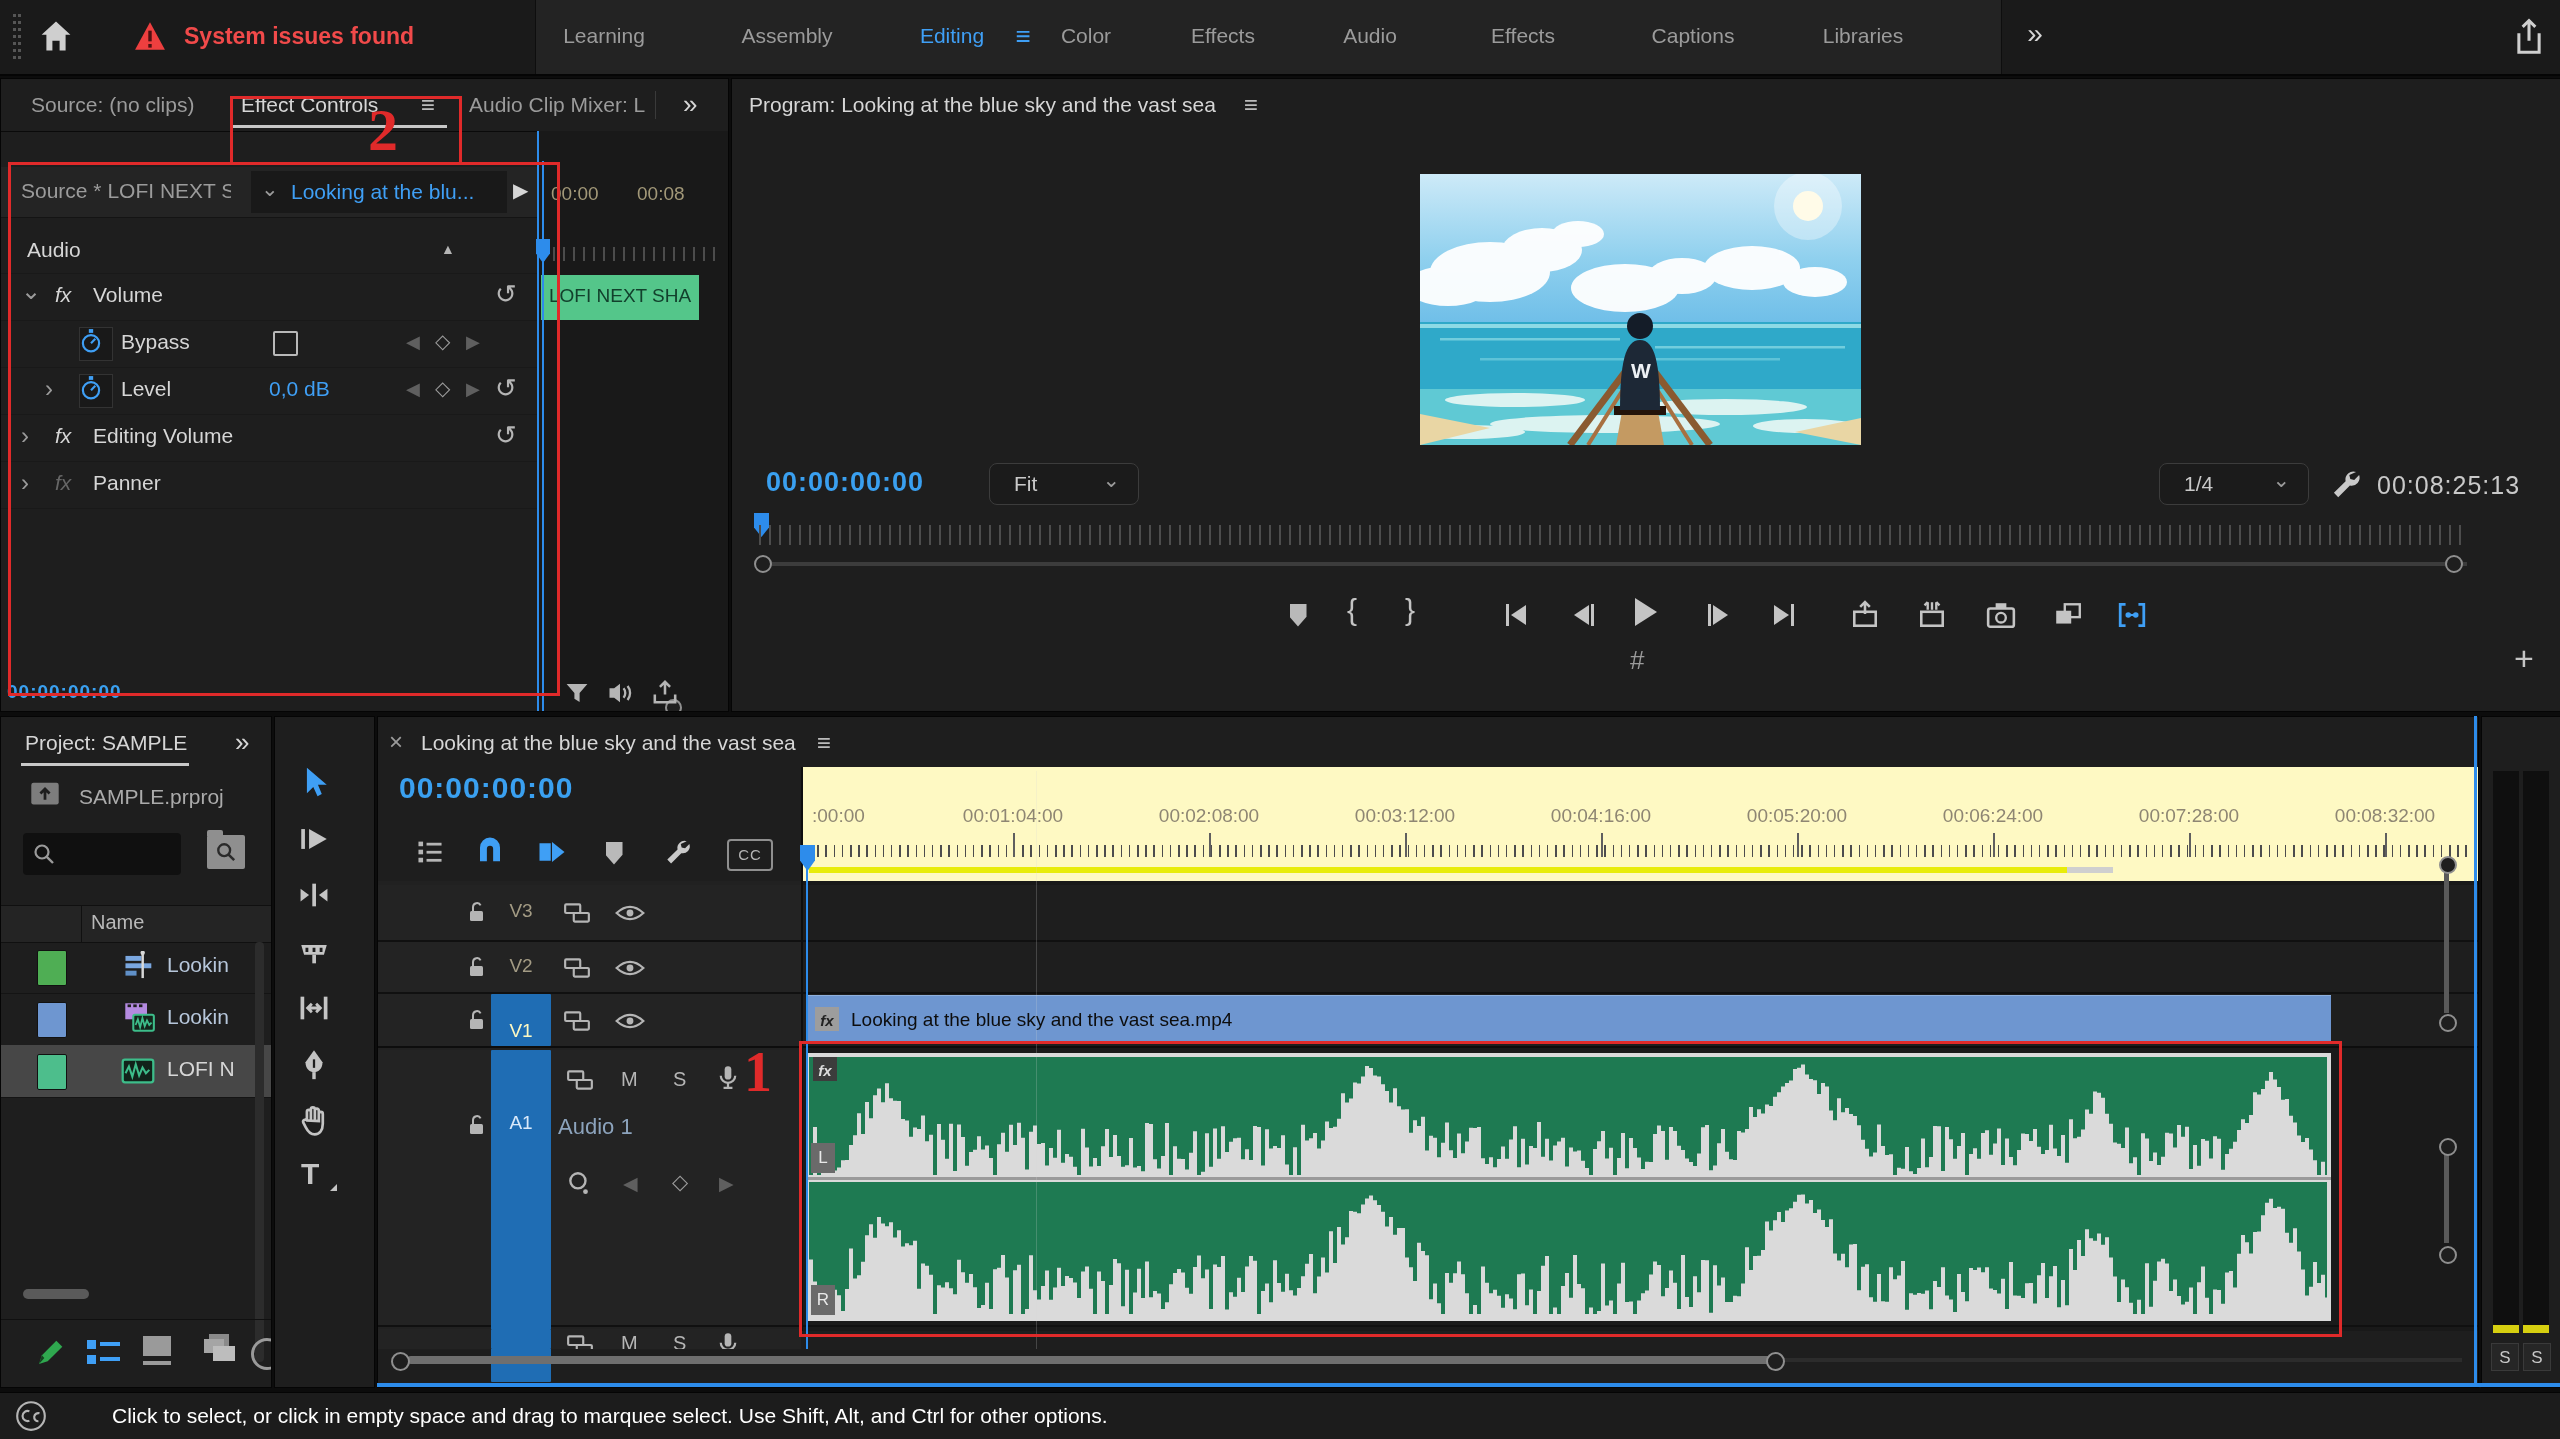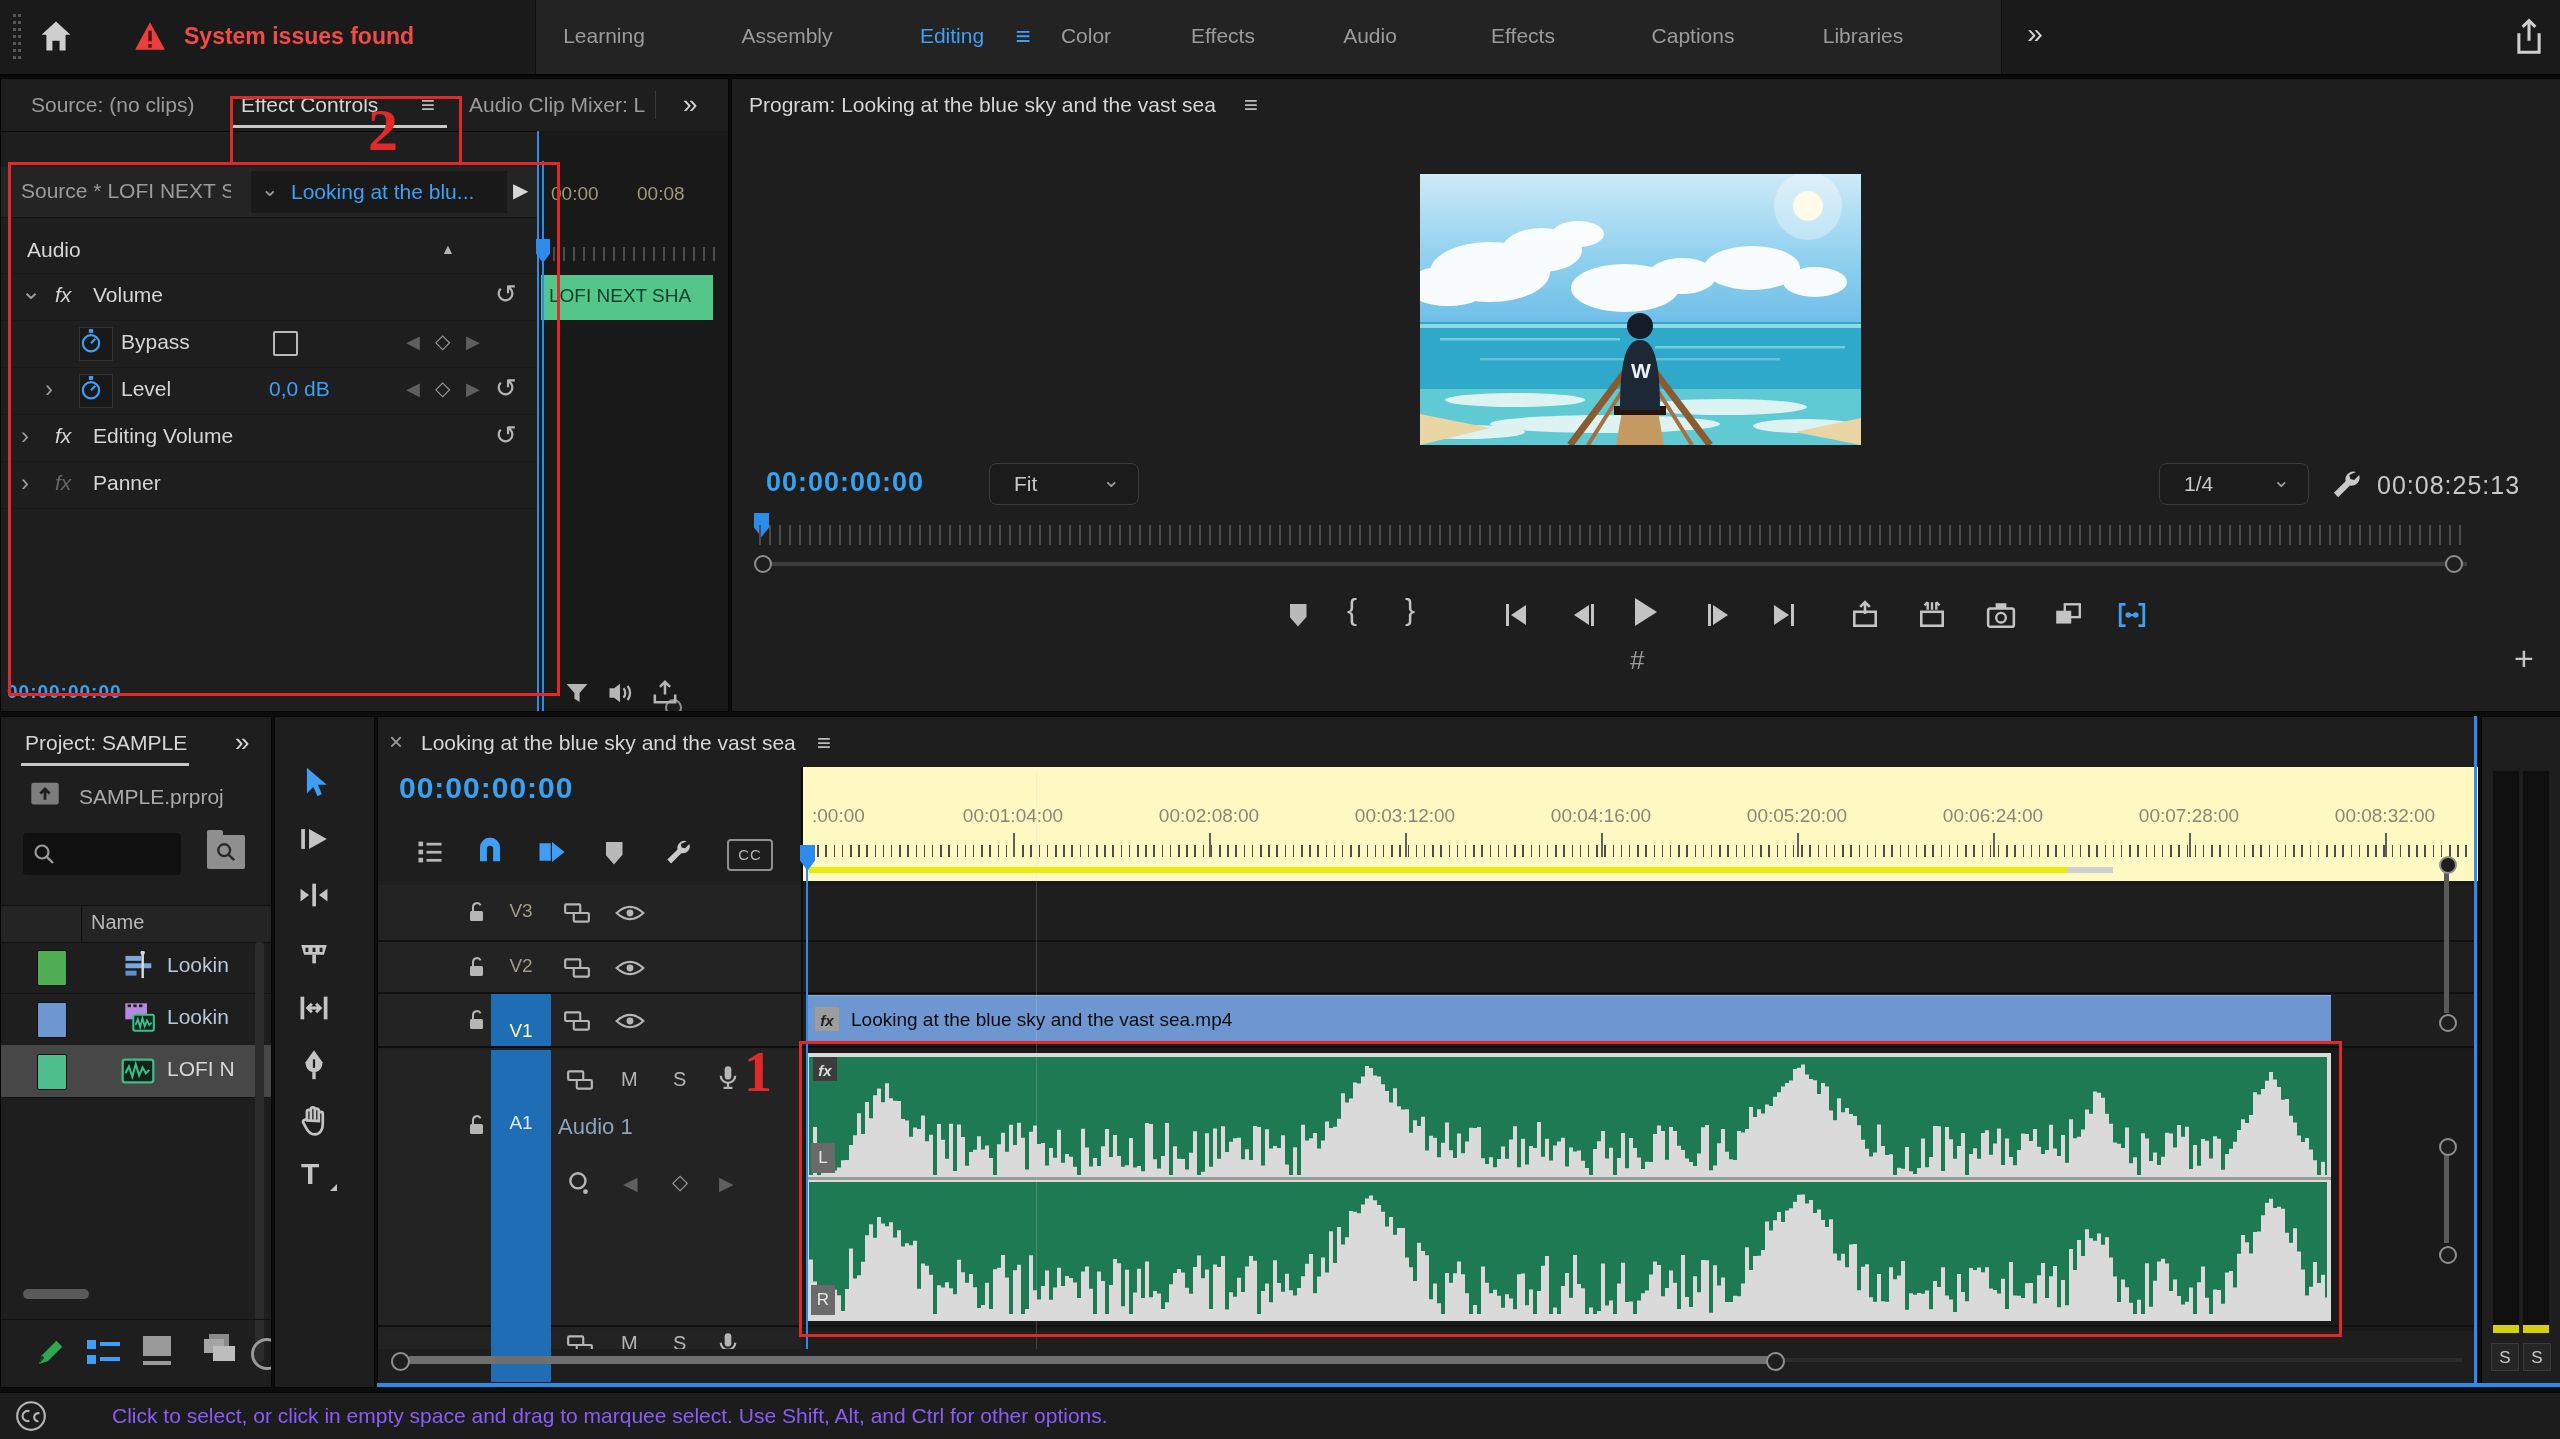--- a/index.html
+++ b/index.html
@@ -138,21 +138,21 @@
     <div class="a row-sep" style="left:0;top:382px;width:536px;height:47px">
       <span class="a dim" style="left:20px;top:8px;font-size:24px">›</span>
       <span class="a" style="left:54px;top:10px;font-style:italic;color:#666">fx</span>
       <span class="a lite" style="left:92px;top:10px">Panner</span>
     </div>
 
     <div class="a" style="left:536px;top:52px;width:191px;height:580px;background:#191919;border-left:2px solid #2d8ceb">
       <span class="a" style="left:12px;top:52px;font-size:19px;color:#a29878">00:00</span>
       <span class="a" style="left:98px;top:52px;font-size:19px;color:#a29878">00:08</span>
       <div class="a tickband" style="left:4px;top:116px;width:180px;height:14px"></div>
-      <div class="a" style="left:2px;top:144px;width:172px;height:45px;background:#54c68a;overflow:hidden">
+      <div class="a" style="left:2px;top:144px;width:158px;height:45px;background:#54c68a;overflow:hidden">
         <span style="color:#12402c;font-size:19px;white-space:nowrap;position:absolute;left:8px;top:10px">LOFI NEXT SHA</span>
       </div>
       <div class="a" style="left:3px;top:30px;width:2px;height:560px;background:#2d8ceb"></div>
       <div class="a" style="left:-3px;top:108px;width:14px;height:24px;background:#2d8ceb;clip-path:polygon(0 0,100% 0,100% 60%,50% 100%,0 60%)"></div>
       <div class="a ring" style="left:126px;top:568px;width:13px;height:13px"></div>
     </div>
 
     <span class="a tc" style="left:6px;top:602px;font-size:19px">00:00:00:00</span>
     <div class="a" style="left:563px;top:602px">
       <svg width="26" height="24" viewBox="0 0 20 18">
@@ -678,21 +678,21 @@
 
   <div class="a" style="left:377px;top:1383px;width:2183px;height:4px;background:#2d8ceb;z-index:30"></div>
   <div class="a" style="left:2474px;top:716px;width:3px;height:667px;background:#2d8ceb;z-index:30"></div>
 
   <div class="panel" style="left:0;top:1392px;width:2560px;height:47px;background:#1c1c1c;border-top:1px solid #050505">
     <svg class="a" width="34" height="34" viewBox="0 0 32 32" style="left:14px;top:6px">
       <circle cx="16" cy="16" r="13" fill="none" stroke="#b5b5b5" stroke-width="2"></circle>
       <path d="M14.5 11.5 a4.8 4.8 0 1 0 0 9" fill="none" stroke="#b5b5b5" stroke-width="2"></path>
       <path d="M24 13.5 a3.8 3.8 0 1 0 -1 7.4" fill="none" stroke="#b5b5b5" stroke-width="2"></path>
     </svg>
-    <span class="a" style="left:112px;top:11px;color:#8b5cf6;font-size:21px">Click to select, or click in empty space and drag to marquee select. Use Shift, Alt, and Ctrl for other options.</span>
+    <span class="a" style="left:112px;top:11px;color:#ffffff;font-size:21px">Click to select, or click in empty space and drag to marquee select. Use Shift, Alt, and Ctrl for other options.</span>
   </div>
 
   <div class="annot" style="left:230px;top:96px;width:226px;height:66px;border-bottom:none"></div>
   <div class="annot" style="left:8px;top:162px;width:546px;height:528px"></div>
   <span class="annot-num" style="left:368px;top:96px;font-size:60px">2</span>
 
   <div class="annot" style="left:799px;top:1041px;width:1537px;height:290px"></div>
   <span class="annot-num" style="left:744px;top:1040px;font-size:56px">1</span>
 
 </div>

